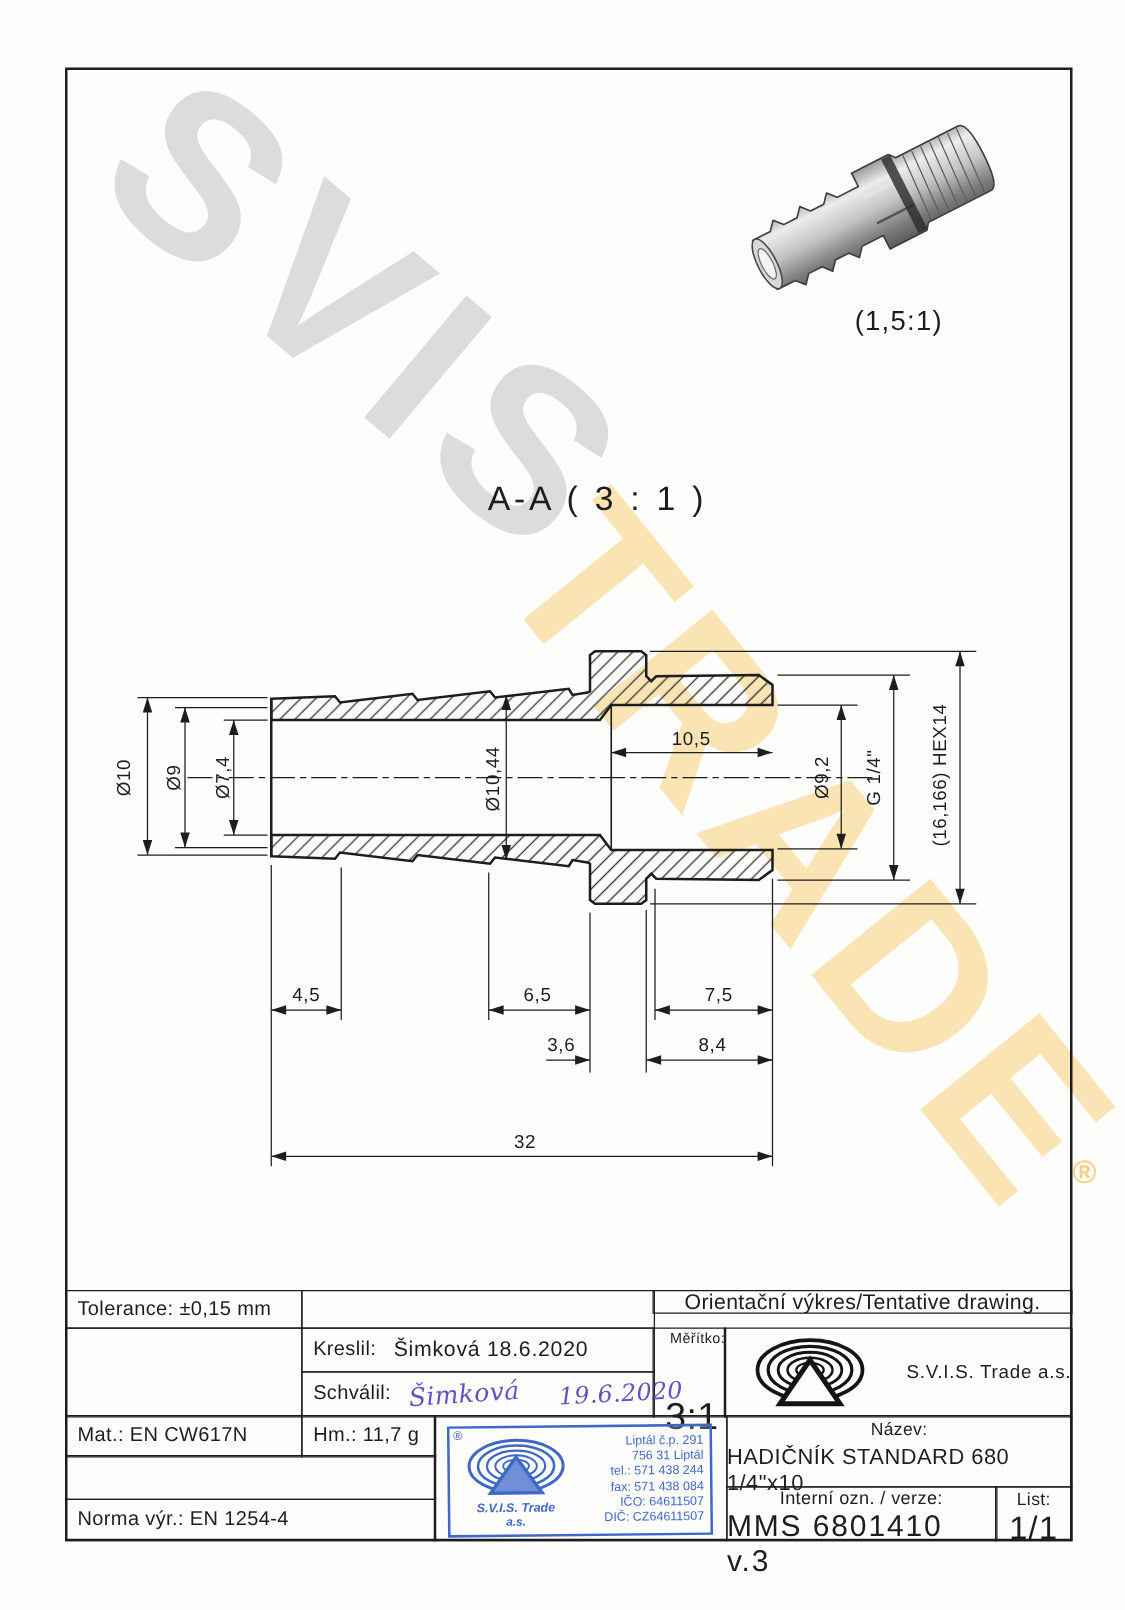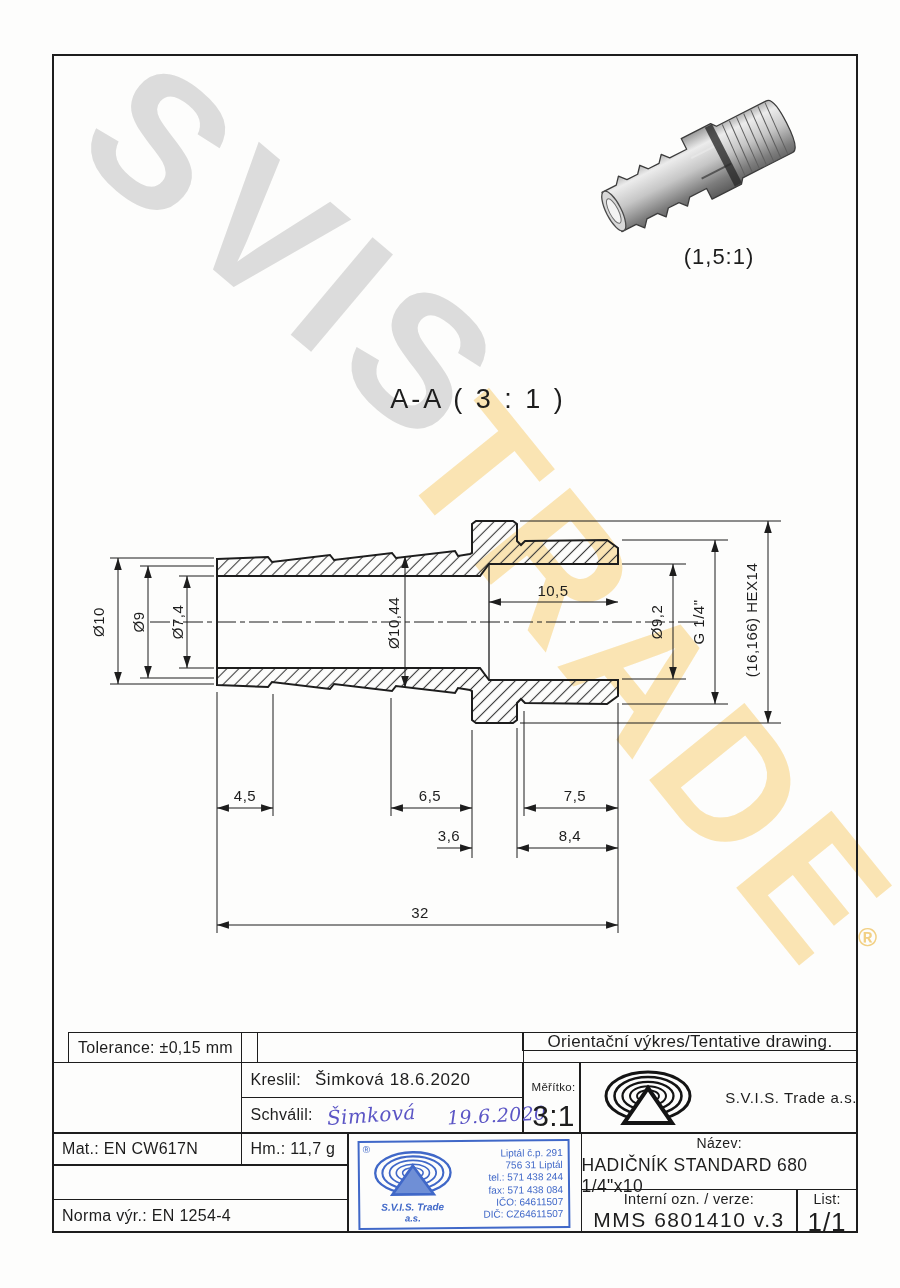--- a/index.html
+++ b/index.html
@@ -158,35 +158,35 @@
       <text class="dimtxt" transform="rotate(-90 757 620)" x="757" y="620" text-anchor="middle">(16,166) HEX14</text>
       <text class="dimtxt" x="245" y="801" text-anchor="middle">4,5</text>
       <text class="dimtxt" x="430" y="801" text-anchor="middle">6,5</text>
       <text class="dimtxt" x="575" y="801" text-anchor="middle">7,5</text>
       <text class="dimtxt" x="449" y="841" text-anchor="middle">3,6</text>
       <text class="dimtxt" x="570" y="841" text-anchor="middle">8,4</text>
       <text class="dimtxt" x="420" y="918" text-anchor="middle">32</text>
     </g>
   </svg>
 
-  <div class="cell pad" style="left:68px; top:1032px; width:190px; height:31px;">Tolerance: ±0,15 mm</div>
+  <div class="cell pad" style="left:52px; top:1032px; width:190px; height:31px;">Tolerance: ±0,15 mm</div>
   <div class="cell" style="left:240.5px; top:1032px; width:283px; height:31px;"></div>
   <div class="cell ctr" style="left:522px; top:1032px; width:336px; height:19px; font-size:17px;">Orientační výkres/Tentative drawing.</div>
 
   <div class="cell" style="left:52px; top:1061.5px; width:190px; height:72px;"></div>
   <div class="cell pad kv" style="left:240.5px; top:1061.5px; width:283px; height:36.5px;">
     <span>Kreslil:</span>
     <span style="font-size:17px; letter-spacing:.6px;">Šimková 18.6.2020</span>
   </div>
   <div class="cell pad" style="left:240.5px; top:1096.5px; width:283px; height:37px; gap:14px;">
     <span>Schválil:</span>
     <span class="sig">Šimková</span>
     <span class="sigdate">19.6.2020</span>
   </div>
-  <div class="cell col" style="left:522px; top:1061.5px; width:59px; height:72px; align-items:center; padding:18px 0 0 4px; justify-content:flex-start;">
+  <div class="cell col" style="left:522px; top:1061.5px; width:59px; height:72px; align-items:flex-end; padding:2px 0 0 4px; justify-content:flex-start;gap:34px;">
     <span class="small">Měřítko:</span>
     <span style="font-size:30px; width:100%; text-align:center; margin-top:6px;">3:1</span>
   </div>
   <div class="cell" style="left:579px; top:1061.5px; width:279px; height:72px; gap:16px; padding-left:22px;justify-content:space-between;">
     <svg width="92" height="58" viewBox="0 0 92 58">
       <g fill="none" stroke="#141414">
         <ellipse cx="46" cy="27" rx="42" ry="24" stroke-width="3"></ellipse>
         <ellipse cx="46" cy="27" rx="33.5" ry="19" stroke-width="2.6"></ellipse>
         <ellipse cx="46" cy="27" rx="25.5" ry="14.2" stroke-width="2.3"></ellipse>
         <ellipse cx="46" cy="27" rx="18" ry="9.8" stroke-width="2"></ellipse>
@@ -202,21 +202,21 @@
   <div class="cell" style="left:52px; top:1164px; width:296.5px; height:36px;"></div>
   <div class="cell pad" style="left:52px; top:1198.5px; width:296.5px; height:34.5px;">Norma výr.: EN 1254-4</div>
   <div class="cell" style="left:347px; top:1132px; width:235px; height:101px;"></div>
 
   <div class="cell col" style="left:580.5px; top:1132px; width:277.5px; height:58px; justify-content:flex-start; padding-top:2px;">
     <span style="font-size:14px;">Název:</span>
     <span style="font-size:17.5px; letter-spacing:.4px; margin-top:4px;">HADIČNÍK STANDARD 680 1/4"x10</span>
   </div>
   <div class="cell col" style="left:580.5px; top:1188.5px; width:217px; height:44.5px; justify-content:space-between; padding-top:1px;">
     <span style="font-size:14.5px;">Interní ozn. / verze:</span>
-    <span style="font-size:21px; letter-spacing:1.5px; margin-top:1px;">MMS 6801410 v.3</span>
+    <span style="font-size:24px; letter-spacing:1.5px; margin-top:1px;">MMS 6801410 v.3</span>
   </div>
   <div class="cell col" style="left:796px; top:1188.5px; width:62px; height:44.5px; justify-content:flex-start; padding-top:1px;">
     <span style="font-size:14px;">List:</span>
     <span class="big">1/1</span>
   </div>
 
   <div class="stamp">
     <div class="stamp-left">
       <span class="stamp-r">®</span>
       <svg width="84" height="52" viewBox="0 0 92 58" style="margin-bottom:1px;">

